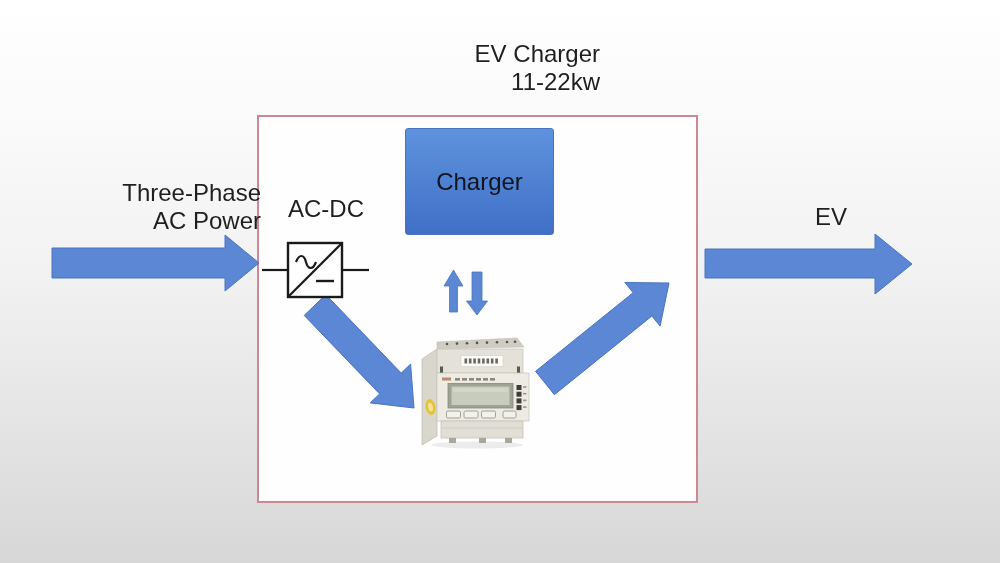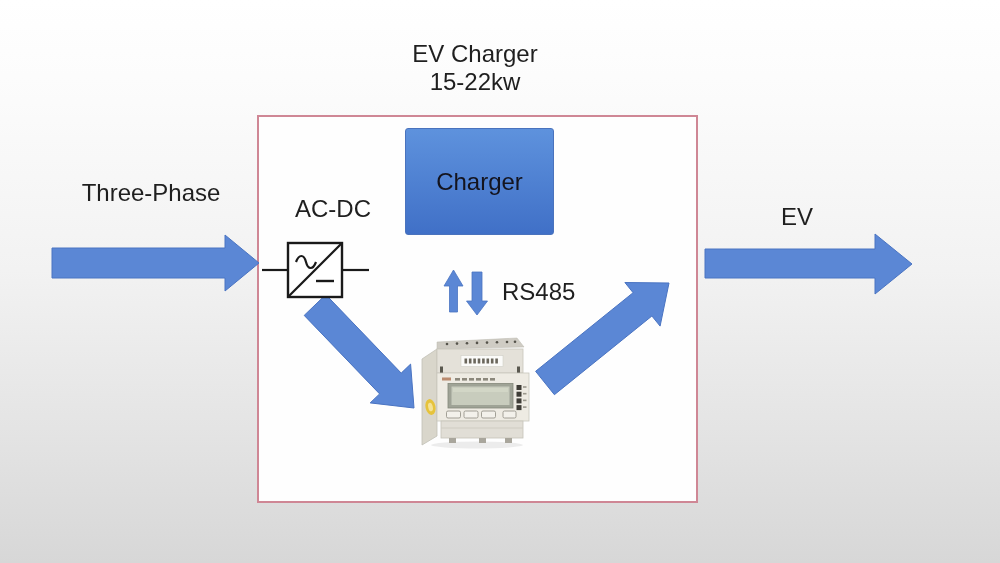--- a/index.html
+++ b/index.html
@@ -13,21 +13,21 @@
       #fbfbfb 18%,
       #f2f2f2 48%,
       #e4e4e4 76%,
       var(--bg-bottom,#d7d7d7) 100%);
     color:var(--text-dark,#1f1f1f);
   }
   .label{
     position:absolute;
     font-size:24px;
     line-height:28px;
-    text-align:center;
+    text-align:right;
     color:var(--text-dark,#1f1f1f);
     white-space:nowrap;
   }
   .label .line{display:block;}
   .boundary{
     position:absolute;
     left:257px;top:115px;width:437px;height:384px;
     border:2px solid var(--boundary-pink,#cf8795);
     background:var(--box-fill,#fefefe);
   }
@@ -47,36 +47,36 @@
   .abs{position:absolute;}
   svg{display:block;overflow:visible;}
 </style>
 </head>
 <body>
 
 <div class="slide">
 
   <div class="label" style="left:350px;top:40px;width:250px;">
     <span class="line">EV Charger</span>
-    <span class="line">15-22kw</span>
+    <span class="line">11-22kw</span>
   </div>
 
   <div class="boundary"></div>
 
   <div class="controller">
     <span class="line">Charger</span>
   </div>
 
   <div class="label" style="left:41px;top:179px;width:220px;">
     <span class="line">Three-Phase</span>
+    <span class="line">AC Power</span>
   </div>
 
-  <div class="label" style="left:283px;top:195px;width:100px;">AC-DC</div>
+  <div class="label" style="left:264px;top:195px;width:100px;">AC-DC</div>
 
-  <div class="label" style="left:502px;top:278px;width:110px;text-align:left;">RS485</div>
 
   <div class="label" style="left:747px;top:191px;width:100px;margin-top:12px;">EV</div>
 
   <svg class="abs" style="left:50px;top:232px;" width="212" height="62" viewBox="0 0 212 62">
     <polygon points="2,16 175,16 175,3 209,31 175,59 175,46 2,46" style="fill:var(--arrow-blue,#5b87d5);stroke:var(--arrow-blue-border,#4a74c2);stroke-width:1"></polygon>
   </svg>
 
   <svg class="abs" style="left:703px;top:230px;" width="212" height="66" viewBox="0 0 212 66">
     <polygon points="2,19 172,19 172,4 209,34 172,64 172,48 2,48" style="fill:var(--arrow-blue,#5b87d5);stroke:var(--arrow-blue-border,#4a74c2);stroke-width:1"></polygon>
   </svg>

